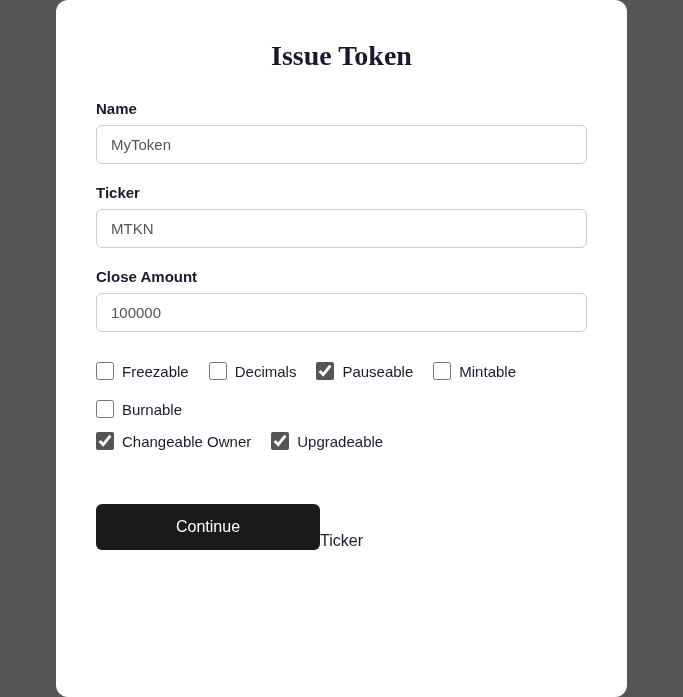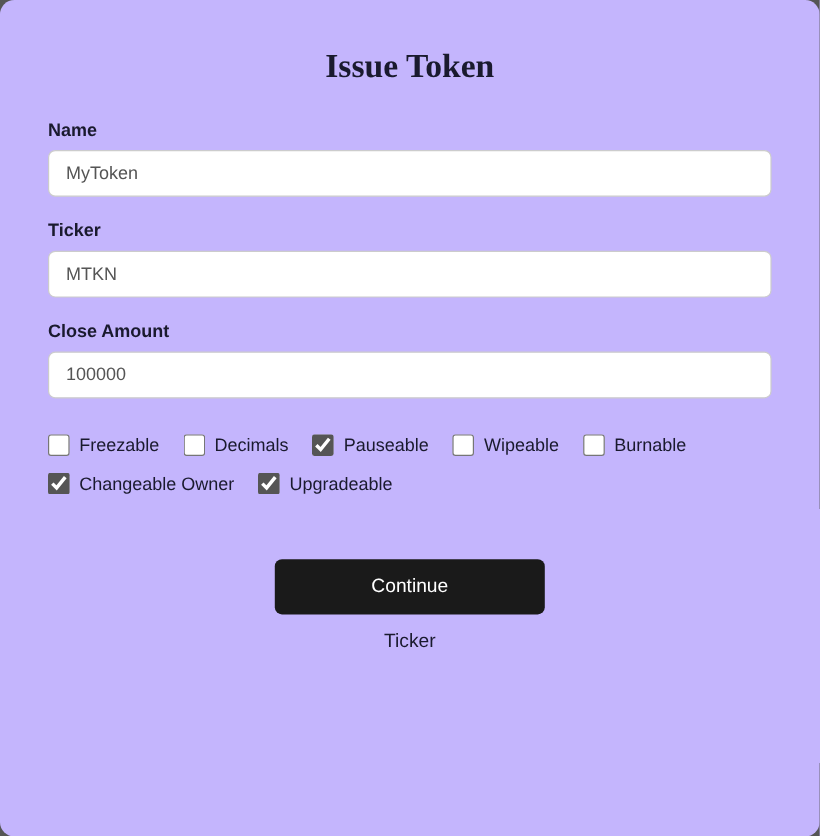--- a/index.html
+++ b/index.html
@@ -11,23 +11,23 @@
     body {
       background: #555;
       display: flex;
       align-items: center;
       justify-content: center;
       min-height: 100vh;
       font-family: Arial, sans-serif;
     }
 
     .modal {
-      background: #c4b5fd;
+      background: #ffffff;
       border-radius: 12px;
-      width: 683px;
+      width: 571px;
       min-height: 697px;
       padding: 40px 40px 30px 40px;
       display: flex;
       flex-direction: column;
       gap: 0;
     }
 
     .modal-title {
       text-align: center;
       font-size: 28px;
@@ -87,23 +87,21 @@
     }
 
     .checkbox-label {
       font-size: 15px;
       color: #1a1a2e;
       font-weight: 500;
     }
 
     .buttons-section {
       display: flex;
-      flex-direction: column;
-      align-items: center;
-      gap: 14px;
+      align-items: flex-end;
       margin-top: 30px;
     }
 
     .btn-continue {
       background: #1a1a1a;
       color: #fff;
       border: none;
       border-radius: 6px;
       padding: 14px 80px;
       font-size: 16px;
@@ -151,21 +149,21 @@
       <label class="checkbox-item">
         <input type="checkbox" style="">
         <span class="checkbox-label">Decimals</span>
       </label>
       <label class="checkbox-item">
         <input type="checkbox" checked="" style="">
         <span class="checkbox-label">Pauseable</span>
       </label>
       <label class="checkbox-item">
         <input type="checkbox" style="">
-        <span class="checkbox-label">Wipeable</span>
+        <span class="checkbox-label">Mintable</span>
       </label>
       <label class="checkbox-item">
         <input type="checkbox" style="">
         <span class="checkbox-label">Burnable</span>
       </label>
     </div>
     <div class="checkbox-row">
       <label class="checkbox-item">
         <input type="checkbox" checked="" style="">
         <span class="checkbox-label">Changeable Owner</span>

